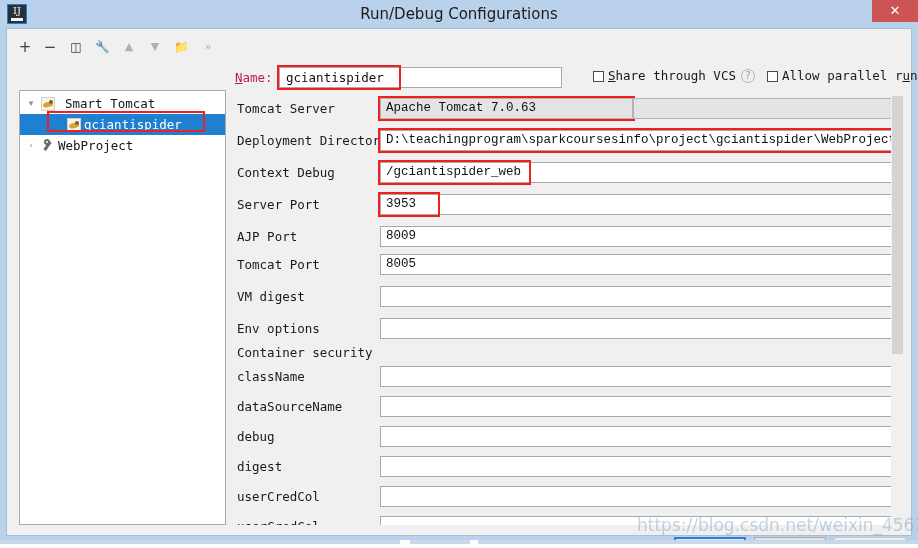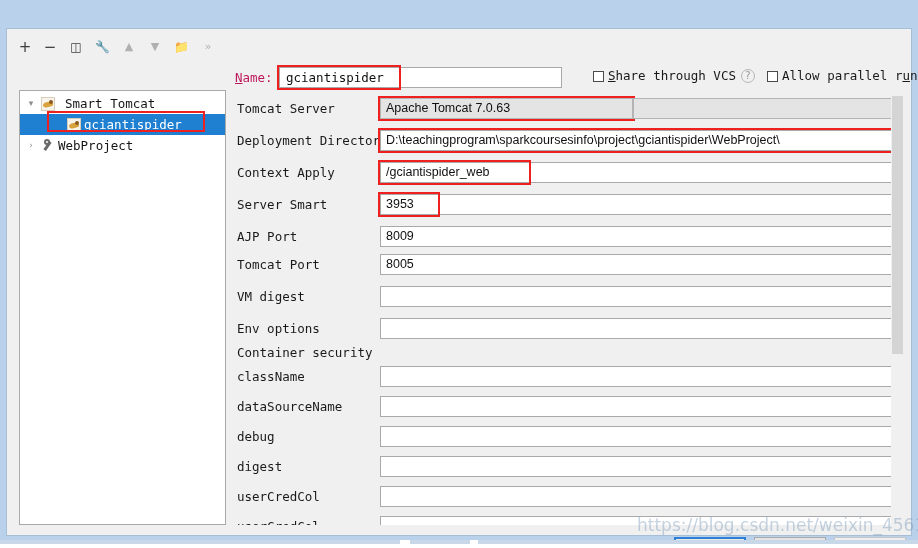--- a/index.html
+++ b/index.html
@@ -302,21 +302,21 @@
     color: #1a1a1a;
     white-space: nowrap;
   }
   .form-field {
     position: absolute;
     top: 0;
     height: 21px;
     background: #ffffff;
     border: 1px solid #a9a9a9;
     box-sizing: border-box;
-    font-family: Liberation Sans, sans-serif;
+    font-family: Liberation Mono, monospace;
     font-size: 12.5px;
     color: #101010;
     line-height: 19px;
     padding: 0 0 0 5px;
     white-space: nowrap;
     overflow: hidden;
     cursor: text;
   }
   .form-field.readonly { background: #e4e4e4; border-color: #b4b4b4; }
 
@@ -419,20 +419,30 @@
     position: absolute;
     top: 0; height: 4px;
     background: #c9d8e8;
   }
 </style>
 </head>
 <body>
 
 <div id="window">
 
+  <div id="titlebar">
+    <div id="app-logo">
+      <div class="ij-text">IJ</div>
+      <div class="ij-bar"></div>
+    </div>
+    <div id="window-title">Run/Debug Configurations</div>
+    <div id="close-button">
+      <div class="x">✕</div>
+    </div>
+  </div>
 
   <div id="dialog-body">
 
     <div id="toolbar">
       <div class="tb-icon" style="left:0px;">
           <div class="tb-glyph">+</div>
         </div>
       <div class="tb-icon" style="left:25px;">
           <div class="tb-glyph">−</div>
         </div>
@@ -494,26 +504,26 @@
           <div class="form-field readonly" style="left: 148px; width: 253px;">Apache Tomcat 7.0.63</div>
           <div class="annot" style="top: -2px; height: 25px; left: 146px; width: 257px;"></div>
           <div id="server-combo"></div>
         </div>
         <div class="form-row" style="top: 40px;">
           <div class="form-label">Deployment Directory</div>
           <div class="form-field" style="left: 148px; width: 512px;">D:\teachingprogram\sparkcoursesinfo\project\gciantispider\WebProject\</div>
           <div class="annot" style="top: -2px; height: 25px; left: 146px; width: 516px;"></div>
         </div>
         <div class="form-row" style="top: 72px;">
-          <div class="form-label">Context Apply</div>
+          <div class="form-label">Context Debug</div>
           <div class="form-field" style="left: 148px; width: 512px;">/gciantispider_web</div>
           <div class="annot" style="top: -2px; height: 25px; left: 146px; width: 153px;"></div>
         </div>
         <div class="form-row" style="top: 104px;">
-          <div class="form-label">Server Smart</div>
+          <div class="form-label">Server Port</div>
           <div class="form-field" style="left: 148px; width: 512px;">3953</div>
           <div class="annot" style="top: -2px; height: 25px; left: 146px; width: 62px;"></div>
         </div>
         <div class="form-row" style="top: 136px;">
           <div class="form-label">AJP Port</div>
           <div class="form-field" style="left: 148px; width: 512px;">8009</div>
         </div>
         <div class="form-row" style="top: 164px;">
           <div class="form-label">Tomcat Port</div>
           <div class="form-field" style="left: 148px; width: 512px;">8005</div>

